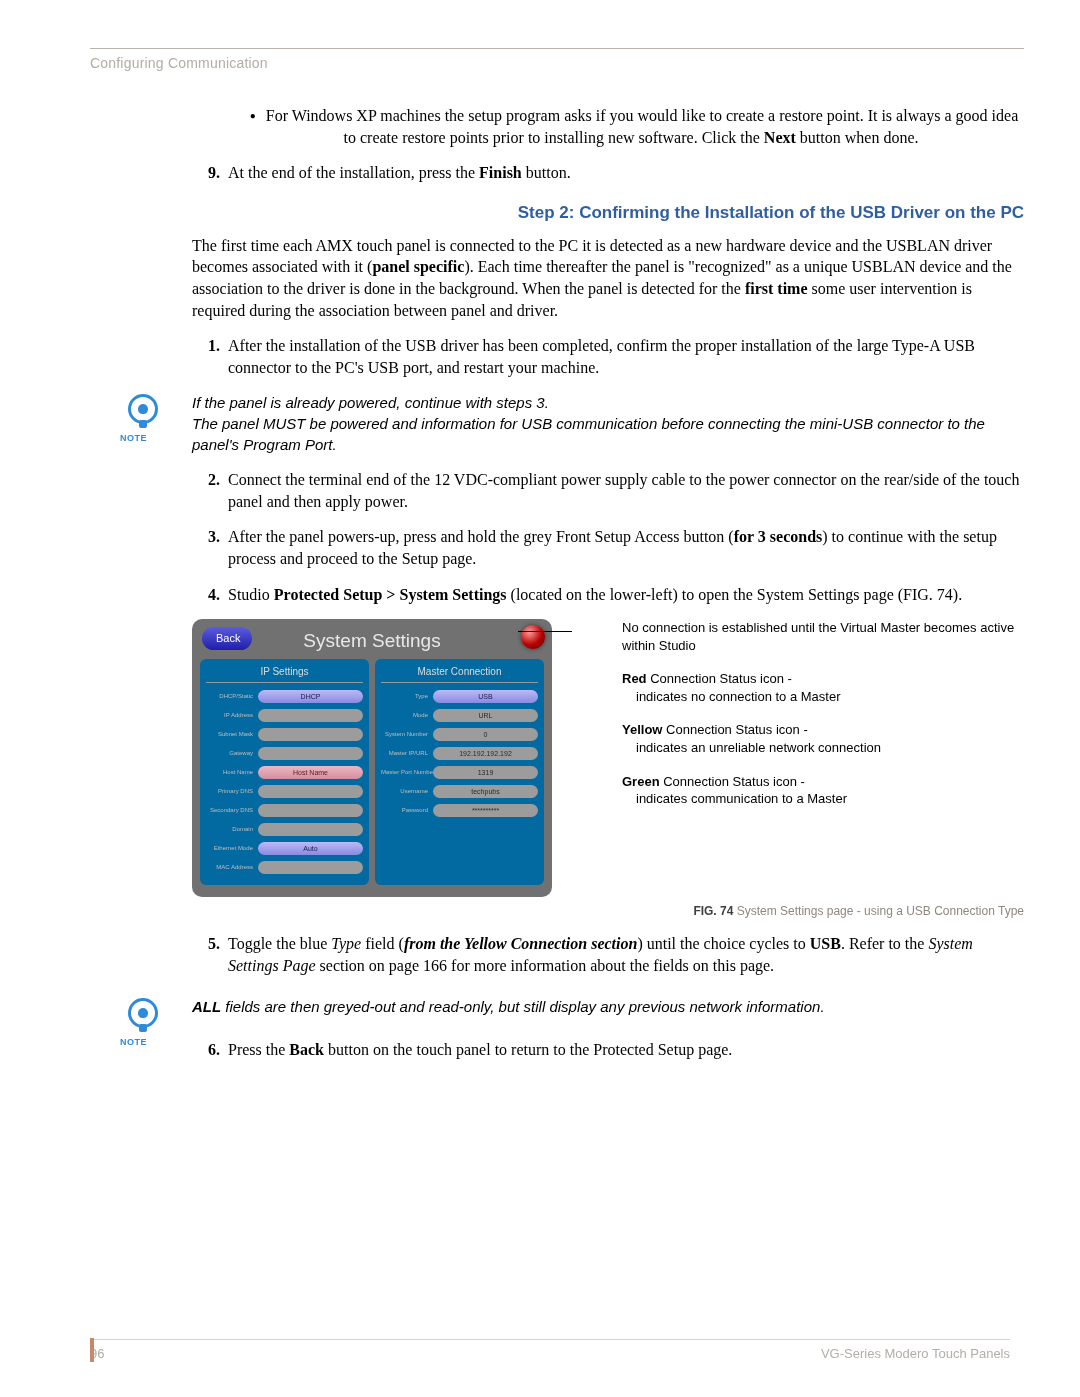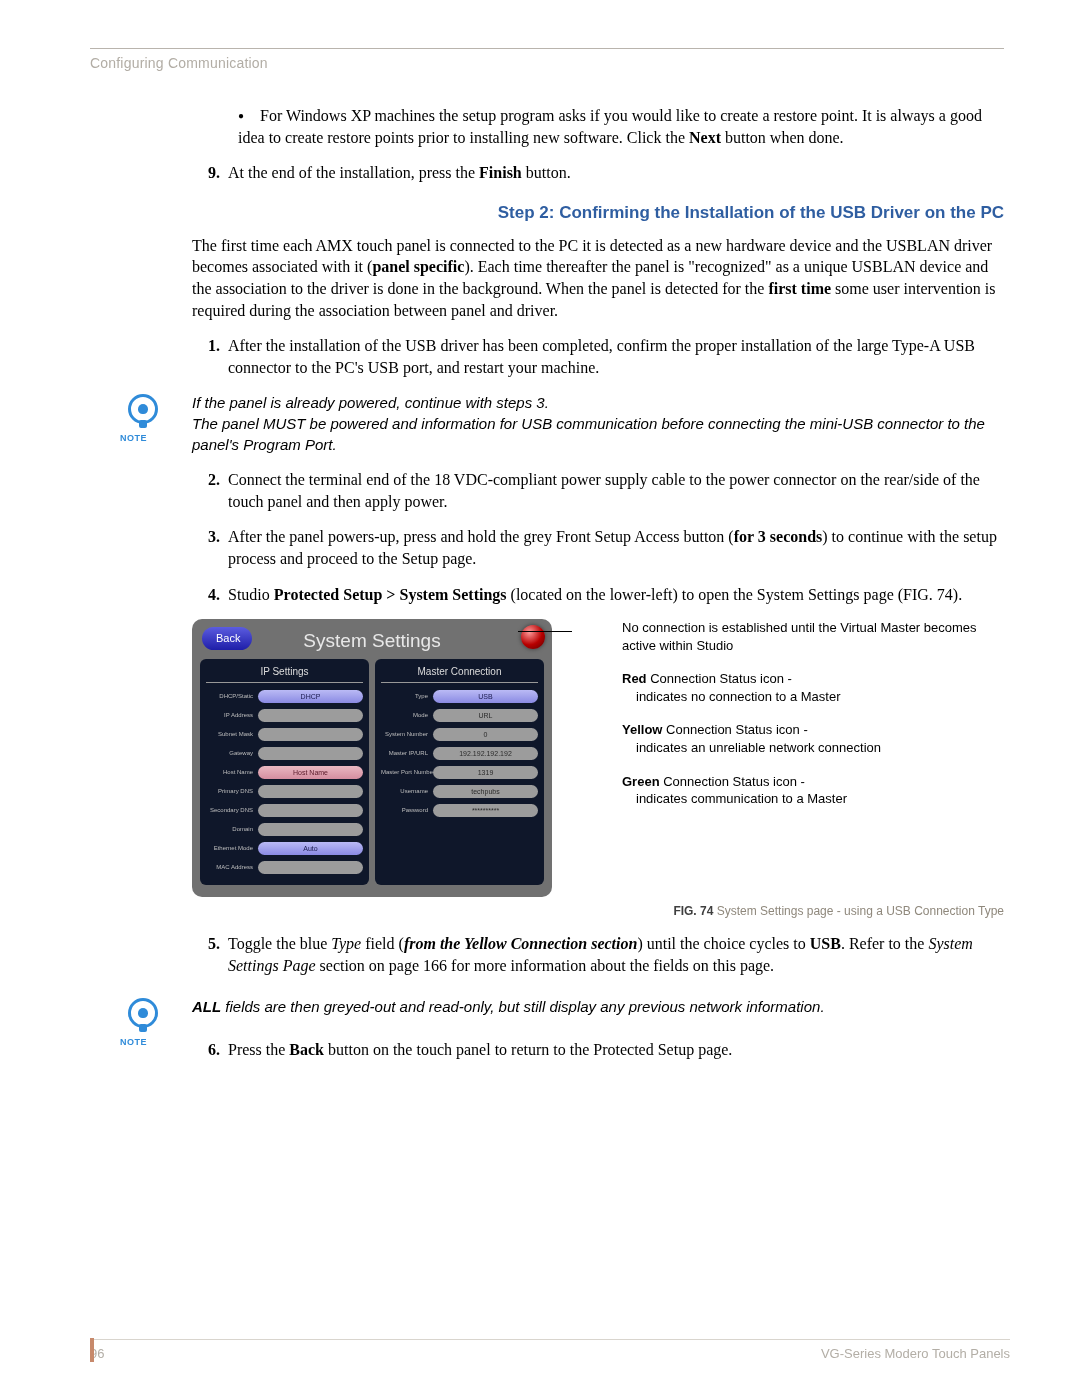--- a/index.html
+++ b/index.html
@@ -6,39 +6,39 @@
   body {
     margin: 0;
     background: #fff;
     font-family: "Times New Roman", Times, serif;
     color: #000;
     width: 1080px;
     height: 1397px;
     position: relative;
   }
   .page {
-    padding: 48px 76px 40px 90px;
+    padding: 48px 56px 40px 90px;
   }
   .rule-top {
     border-top: 1px solid #b9b4ad;
     margin-bottom: 6px;
   }
   .section-header {
     font-family: "Helvetica Neue", Arial, sans-serif;
     font-size: 14px;
     color: #b2ada5;
     letter-spacing: .2px;
     margin-bottom: 34px;
   }
   .content {
     padding-left: 102px;
     font-size: 16px;
     line-height: 1.35;
   }
-  ul.bullet { list-style: none; padding-left: 46px; margin: 0 0 14px 0; }
+  ul.bullet { list-style: none; padding-left: 46px; margin: 0 0 14px 0; text-align: center; }
   ul.bullet li::before { content: "\25CF"; font-size: 10px; display:inline-block; width: 18px; vertical-align: 2px;}
   .bold { font-weight: 700; }
   ol.numlist { list-style: none; padding: 0; margin: 0; }
   ol.numlist > li { display: flex; margin-bottom: 14px; }
   .num { font-weight: 700; width: 28px; flex: 0 0 28px; text-align: right; margin-right: 8px;}
   .li-text { flex: 1; }
   h2.step {
     font-family: "Helvetica Neue", Arial, sans-serif;
     color: #2f5ea1;
     font-size: 17px;
@@ -89,21 +89,21 @@
     padding:4px 12px 4px 14px; border-radius: 12px;
   }
   .sp-title { color:#e8e8e8; font-size:19px; font-weight:300;}
   .sp-status-dot {
     position:absolute; right:-1px; top:0;
     width:24px;height:24px;border-radius:50%;
     background: radial-gradient(circle at 35% 30%, #ff9a9a, #b70000 55%, #5a0000);
     box-shadow:0 0 4px rgba(0,0,0,.5);
   }
   .sp-cols { display:flex; gap:6px; margin-top:2px;}
-  .sp-col { flex:1; background:#0f172a; border-radius:6px; padding:6px 6px;}
+  .sp-col { flex:1; background:#0369a1; border-radius:6px; padding:6px 6px;}
   .sp-col h4 { color:#dcdcdc; font-size:10px; font-weight:400; text-align:center; margin:0 0 6px 0; border-bottom:1px solid #989898; padding-bottom:3px;}
   .sp-row { display:flex; align-items:center; margin-bottom:4px; height:15px;}
   .sp-row .lbl { flex:0 0 52px; font-size:6px; color:#bdbdbd; text-align:right; padding-right:5px; white-space:nowrap; overflow:hidden;}
   .sp-row .fld {
     flex:1;
     height:13px;
     background:#9c9c9c;
     border-radius:7px;
     font-size:7px;
     color:#2b2b2b;
@@ -181,21 +181,21 @@
       </div>
       <div class="note-text">
         <div>If the panel is already powered, continue with steps 3.</div>
         <div>The panel MUST be powered and information for USB communication before connecting the mini-USB connector to the panel's Program Port.</div>
       </div>
     </div>
 
     <ol class="numlist">
       <li>
         <span class="num">2.</span>
-        <span class="li-text">Connect the terminal end of the 18 VDC-compliant power supply cable to the power connector on the rear/side of the touch panel and then apply power.</span>
+        <span class="li-text">Connect the terminal end of the 12 VDC-compliant power supply cable to the power connector on the rear/side of the touch panel and then apply power.</span>
       </li>
       <li>
         <span class="num">3.</span>
         <span class="li-text">
           <span>After the panel powers-up, press and hold the grey Front Setup Access button (</span><span class="bold">for 3 seconds</span><span>) to continue with the setup process and proceed to the Setup page.</span>
         </span>
       </li>
       <li>
         <span class="num">4.</span>
         <span class="li-text">

